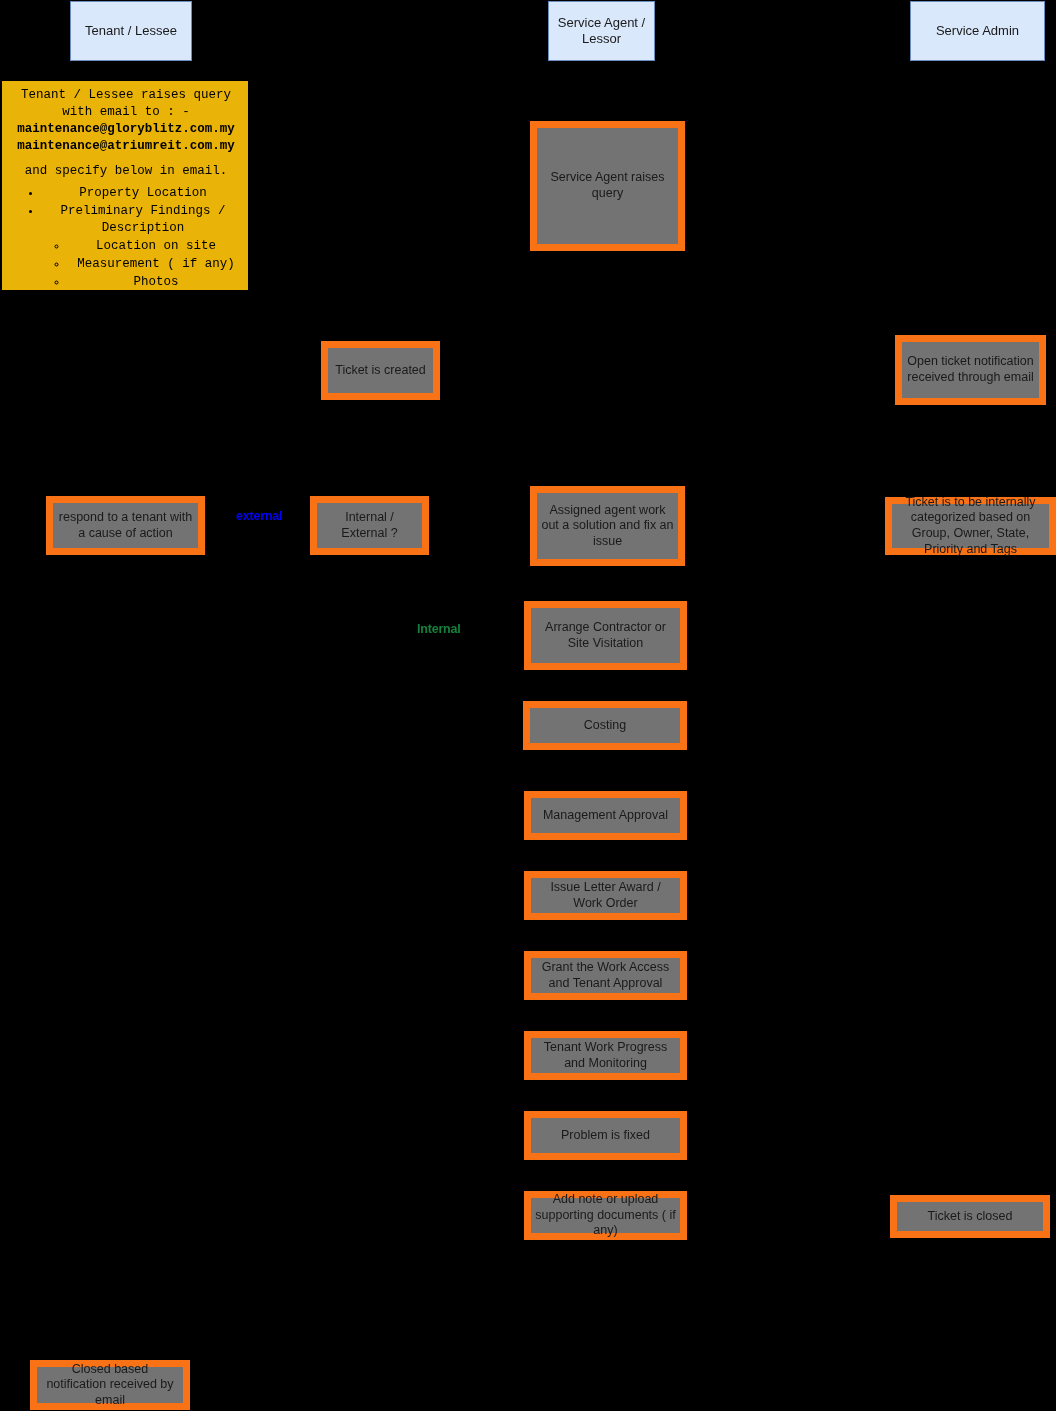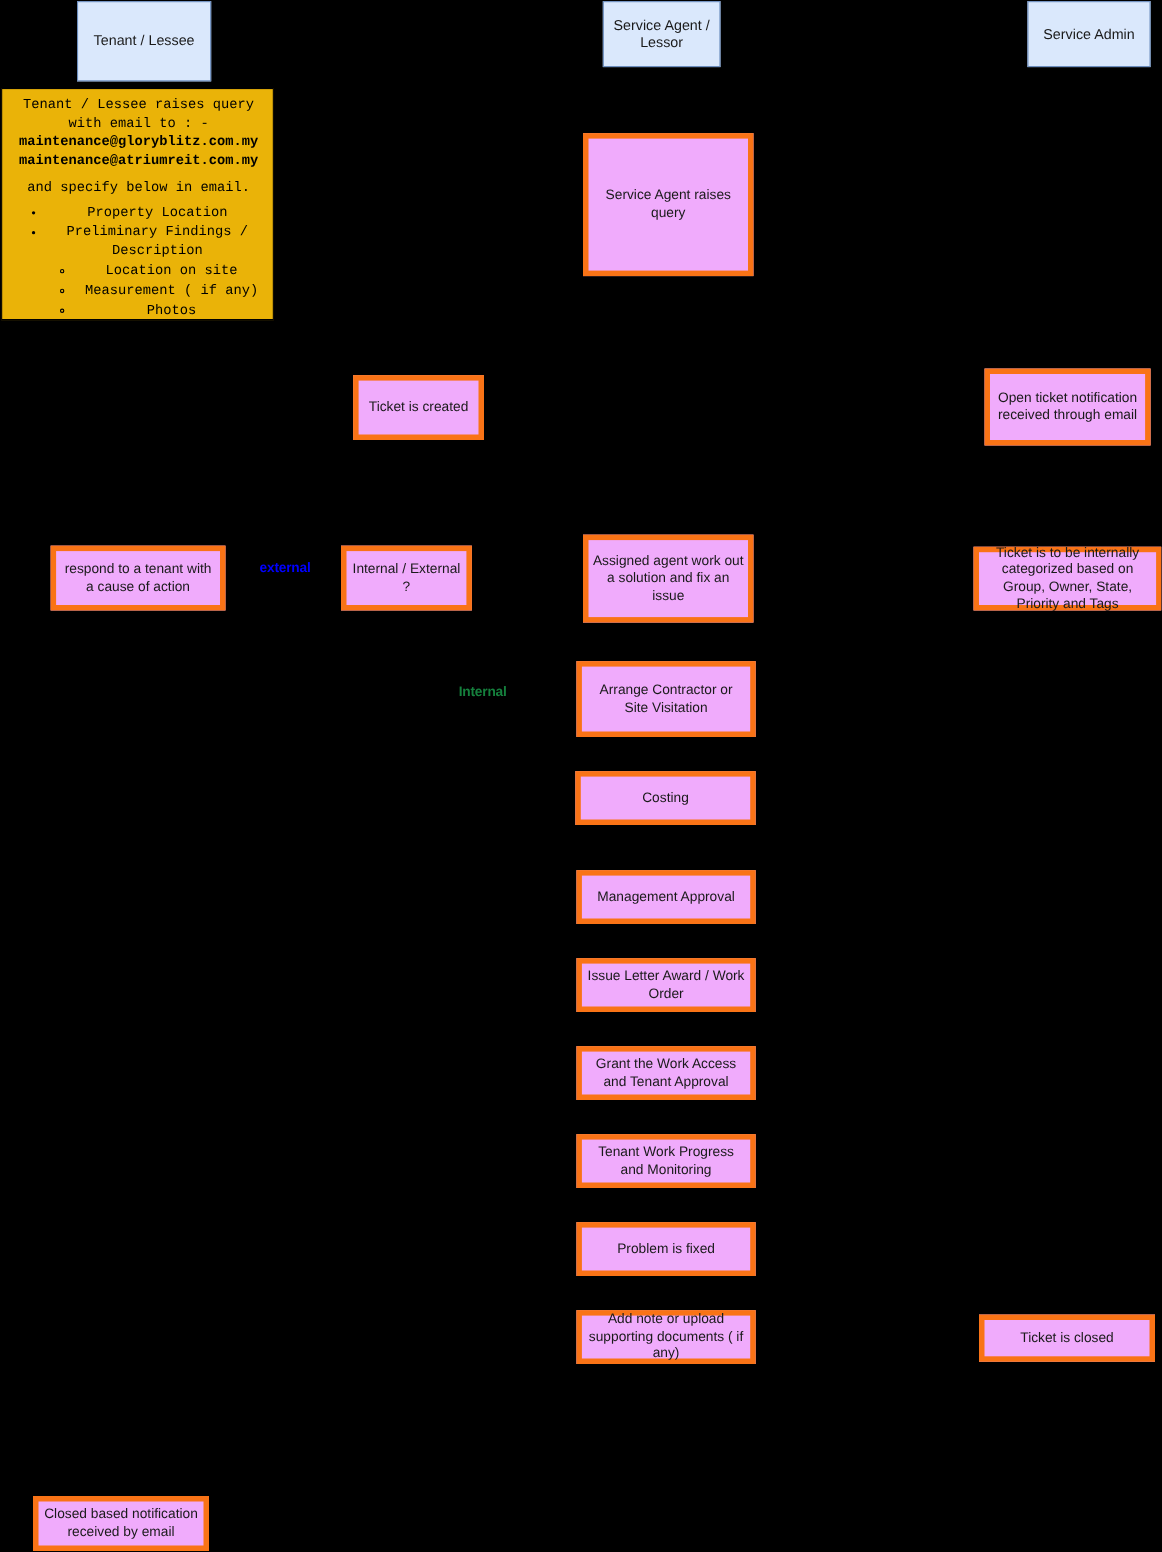--- a/index.html
+++ b/index.html
@@ -33,22 +33,22 @@
     padding: 2px 4px;
     white-space: pre-line;
   }
   .lane-header {
     background: #dae8fc;
     border: 1px solid #6c8ebf;
     color: #1a1a1a;
     font-size: 13px;
   }
   .plain-box {
-    background: #f0abfc;
-    border: 5px solid #f97316;
+    background: #737373;
+    border: 7px solid #f97316;
   }
   .note-box {
     position: absolute;
     box-sizing: border-box;
     background: #eab308;
     border: 1px solid #000000;
     color: #000000;
     font-size: 12.5px;
     line-height: 1.35;
     padding: 6px 4px 6px 6px;
@@ -87,26 +87,26 @@
     white-space: nowrap;
   }
   .label-external { color: #0000ff; }
   .label-internal { color: #15803d; }
 </style>
 </head>
 <body>
 
 <div id="canvas">
 
-  <div class="node lane-header" style="left:70px; top:1px; width:122px; height:73px;">Tenant / Lessee</div>
+  <div class="node lane-header" style="left:70px; top:1px; width:122px; height:60px;">Tenant / Lessee</div>
 
   <div class="node lane-header" style="left:548px; top:1px; width:107px; height:60px;">Service Agent /
 Lessor</div>
 
-  <div class="node lane-header" style="left:910px; top:1px; width:112px; height:60px;margin-left:24px;">Service Admin</div>
+  <div class="node lane-header" style="left:910px; top:1px; width:135px; height:60px;">Service Admin</div>
 
   <div class="note-box" style="left:1px; top:80px; width:248px; height:211px;">
     <div>Tenant / Lessee raises query with email to : -</div>
     <div class="strong">maintenance@gloryblitz.com.my</div>
     <div class="strong">maintenance@atriumreit.com.my</div>
     <div class="spacer"></div>
     <div>and specify below in email.</div>
     <ul>
       <li>Property Location</li>
       <li>

